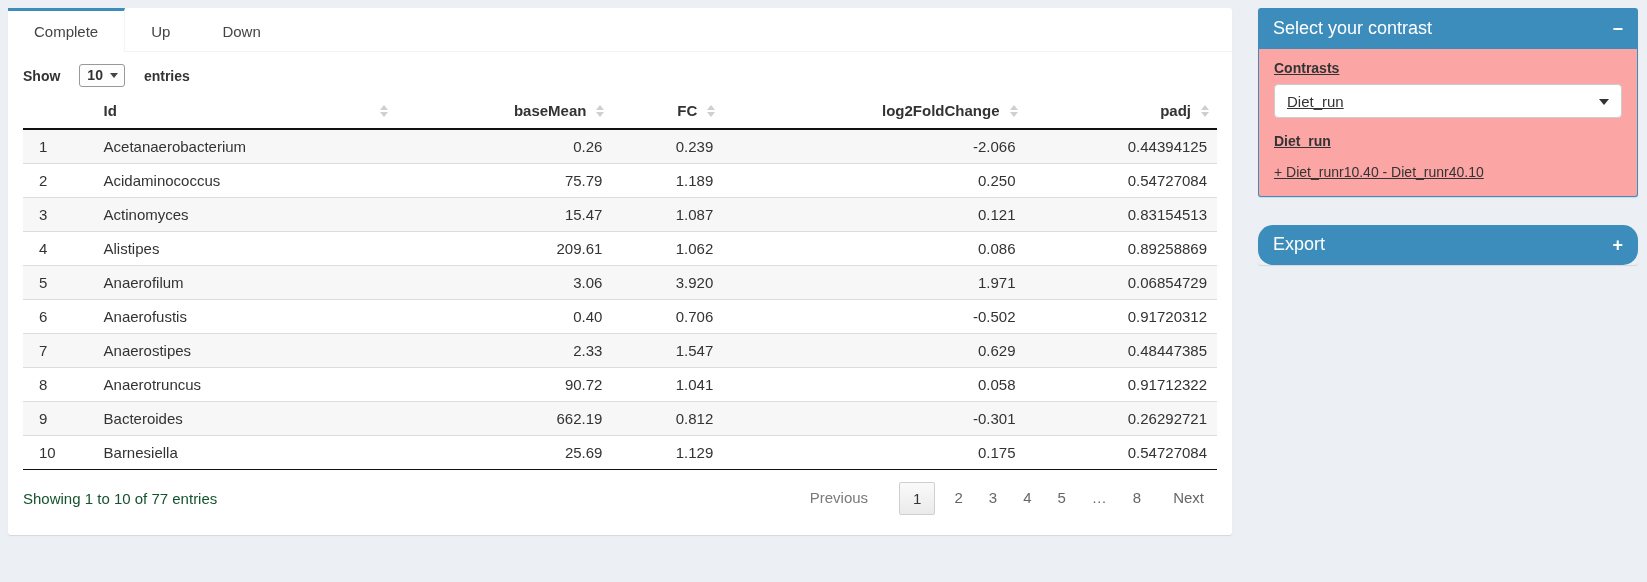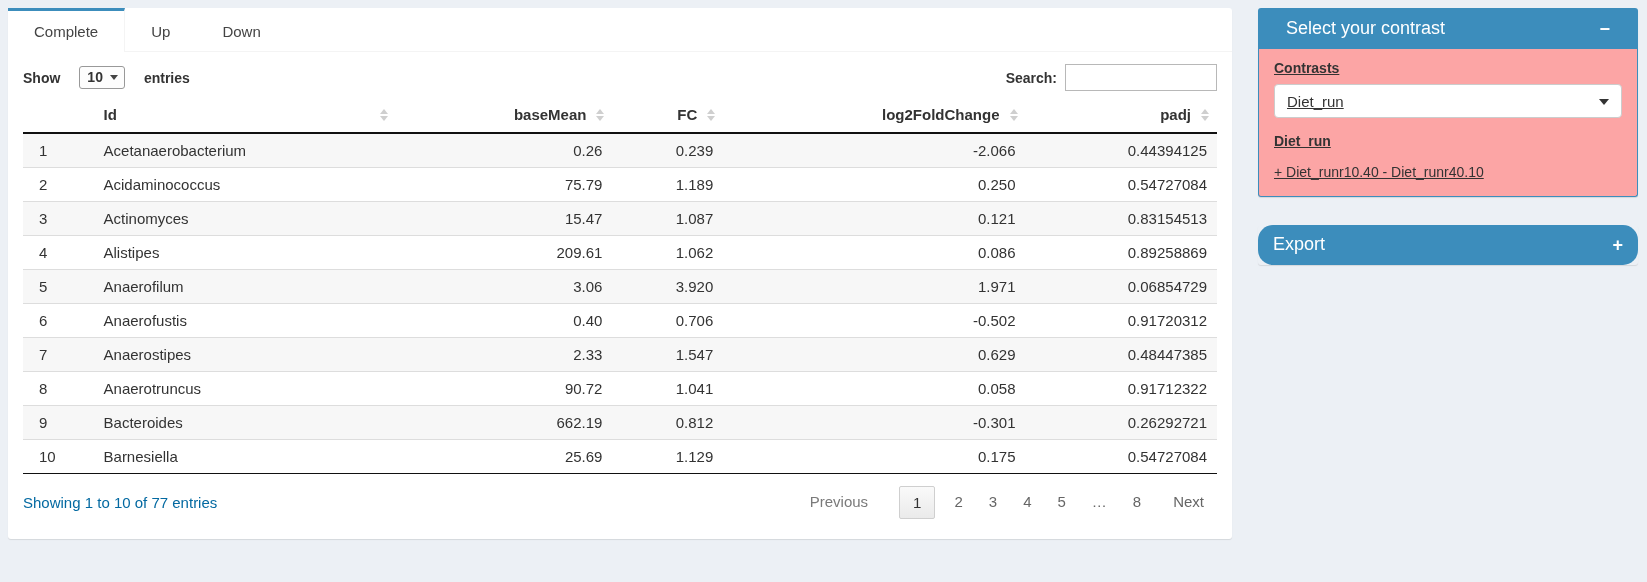--- a/index.html
+++ b/index.html
@@ -123,21 +123,21 @@
   td.align-right { text-align: right; }
   td.rownum { padding-left: 16px; color: #333; }
 
   
   .table-footer {
     display: flex;
     justify-content: space-between;
     align-items: center;
     margin-top: 12px;
   }
-  .table-info { font-size: 15px; color: #0369a1; }
+  .table-info { font-size: 15px; color: #14532d; }
   .pagination { display: flex; align-items: flex-start; }
   .page-item {
     padding: 7px 13px;
     font-size: 15px;
     color: #666;
     cursor: pointer;
   }
   .page-item.prev { margin-right: 12px; color: #7a7a7a; cursor: default; }
   .page-item.next { margin-left: 6px; }
   .page-item.ellipsis { cursor: default; }
@@ -153,21 +153,21 @@
   .sidebar {
     position: absolute;
     left: 1258px; top: 8px;
     width: 380px;
   }
   .panel { margin-bottom: 28px; box-shadow: 0 1px 1px rgba(0,0,0,.1); border-radius: 3px; }
   .panel-header {
     background: #3c8dbc;
     color: #fff;
     font-size: 18px;
-    padding: 10px 28px;
+    padding: 10px 15px;
     border-radius: 3px 3px 0 0;
     display: flex;
     justify-content: space-between;
     align-items: center;
   }
   .panel.collapsed .panel-header { border-radius: 15px; padding: 9px 15px 10px; }
   .panel-toggle {
     color: #fff;
     font-size: 18px;
     font-weight: bold;
@@ -218,24 +218,20 @@
     </div>
   <div class="box-content">
     <div class="controls-row">
       <div class="length-ctrl">
         <span>Show</span>
         <span class="length-select">
           <span>10</span>
           <span class="caret-down"></span>
         </span>
         <span>entries</span>
-      </div>
-      <div class="search-ctrl">
-        <span>Search:</span>
-        <input type="text" value="" style="">
       </div>
     </div>
 
     <table class="results">
       <colgroup>
         <col class="c0">
           <col class="c1">
           <col class="c2">
           <col class="c3">
           <col class="c4">

